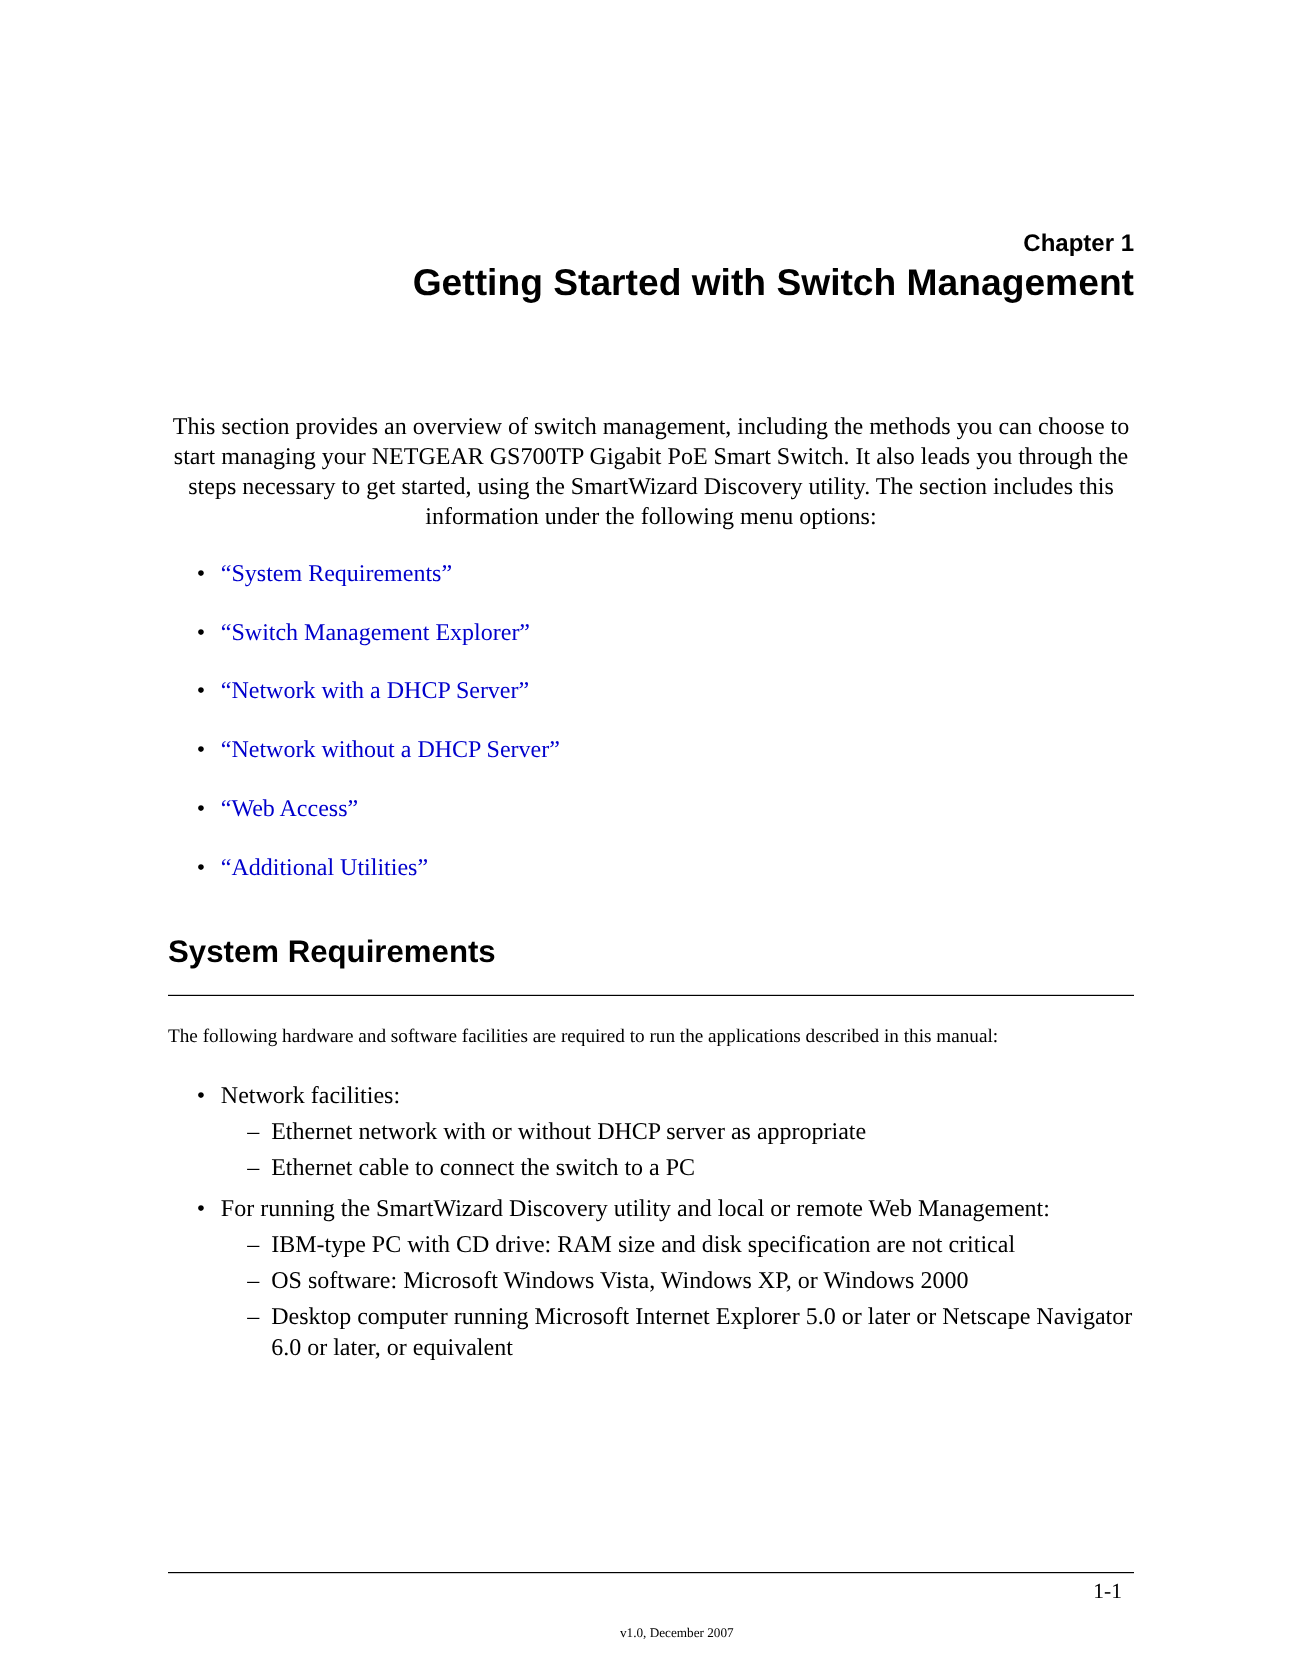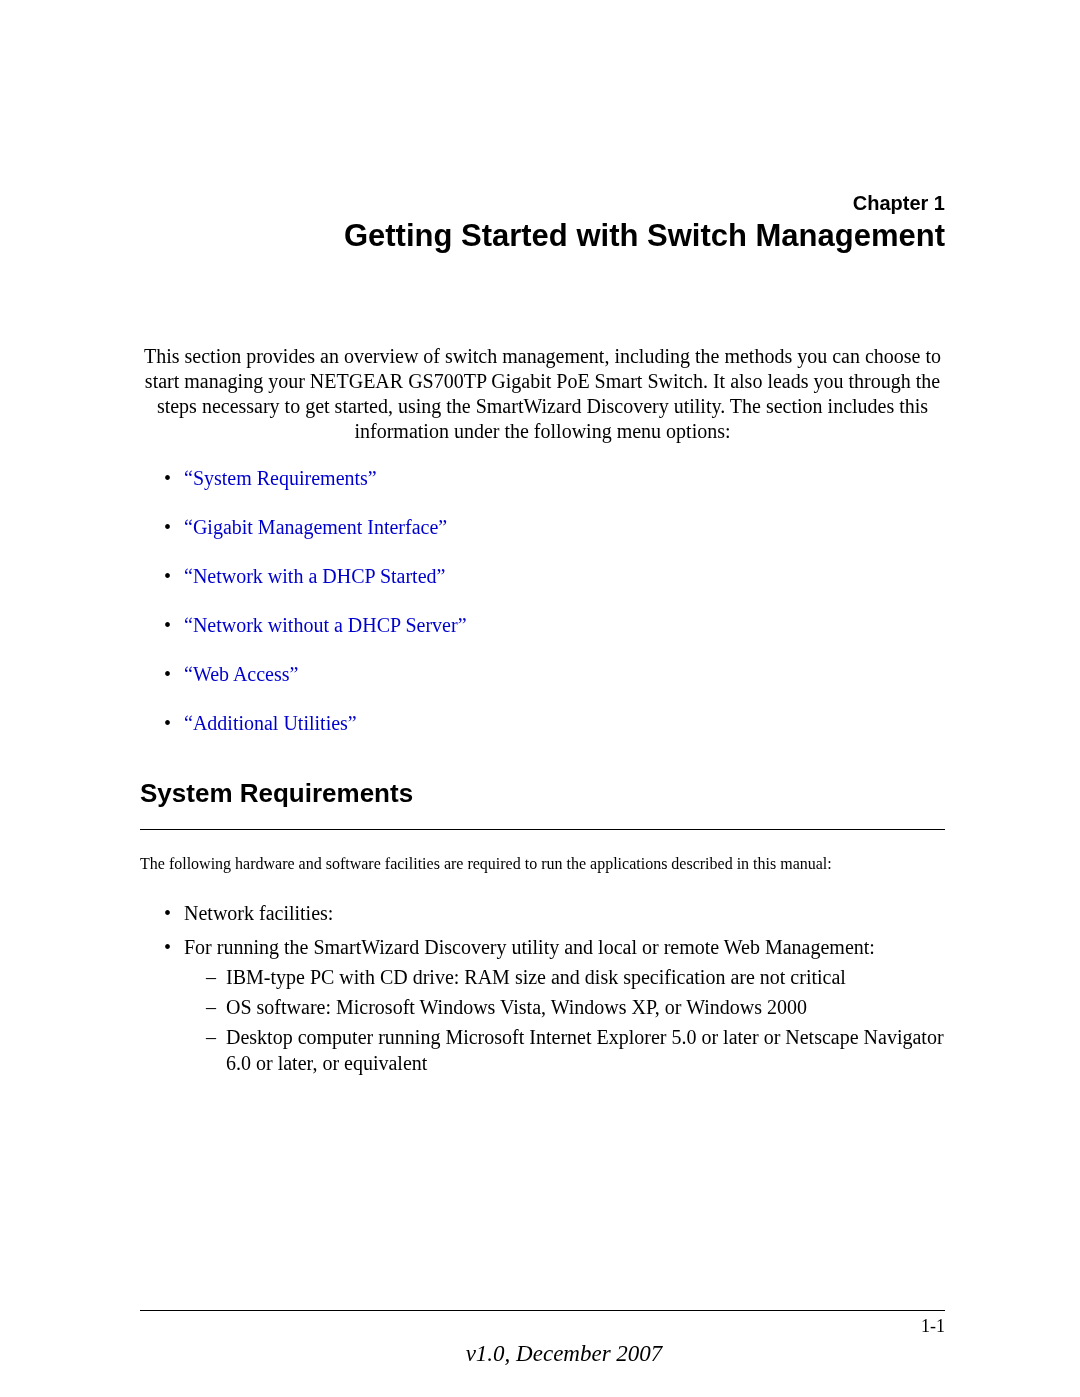--- a/index.html
+++ b/index.html
@@ -111,62 +111,65 @@
     }
     .footer-rule {
       position: absolute;
       left: 140px;
       right: 135px;
       bottom: 86px;
       border-top: 1px solid #000000;
     }
     .page-number {
       position: absolute;
-      right: 135px;
+      right: 145px;
       bottom: 60px;
       font-size: 18px;
     }
     .footer-version {
       position: absolute;
       left: 0;
       right: 0;
       bottom: 30px;
       text-align: center;
-      font-style: italic;
-      font-size: 23px;
+      font-size: 11px;
       padding-left: 48px;
     }
   </style>
 </head>
 <body>
 
 <div class="page">
   <div class="chapter-heading">
     <span class="chapter-number">Chapter 1</span>
     <span class="chapter-title">Getting Started with Switch Management</span>
   </div>
 
   <p class="intro-paragraph">This section provides an overview of switch management, including the methods you can choose to start managing your NETGEAR GS700TP Gigabit PoE Smart Switch. It also leads you through the steps necessary to get started, using the SmartWizard Discovery utility. The section includes this information under the following menu options:</p>
 
   <ul class="toc-list">
     <li><a class="toc-link">“System Requirements”</a></li>
-    <li><a class="toc-link">“Gigabit Management Interface”</a></li>
-    <li><a class="toc-link">“Network with a DHCP Started”</a></li>
+    <li><a class="toc-link">“Switch Management Explorer”</a></li>
+    <li><a class="toc-link">“Network with a DHCP Server”</a></li>
     <li><a class="toc-link">“Network without a DHCP Server”</a></li>
     <li><a class="toc-link">“Web Access”</a></li>
     <li><a class="toc-link">“Additional Utilities”</a></li>
   </ul>
 
   <h2 class="section-heading">System Requirements</h2>
 
   <p class="body-paragraph">The following hardware and software facilities are required to run the applications described in this manual:</p>
 
   <ul class="outer-list">
     <li>
       <span>Network facilities:</span>
+      <ul class="inner-list">
+        <li>Ethernet network with or without DHCP server as appropriate</li>
+        <li>Ethernet cable to connect the switch to a PC</li>
+      </ul>
     </li>
     <li>
       <span>For running the SmartWizard Discovery utility and local or remote Web Management:</span>
       <ul class="inner-list">
         <li>IBM-type PC with CD drive: RAM size and disk specification are not critical</li>
         <li>OS software: Microsoft Windows Vista, Windows XP, or Windows 2000</li>
         <li>Desktop computer running Microsoft Internet Explorer 5.0 or later or Netscape Navigator 6.0 or later, or equivalent</li>
       </ul>
     </li>
   </ul>

